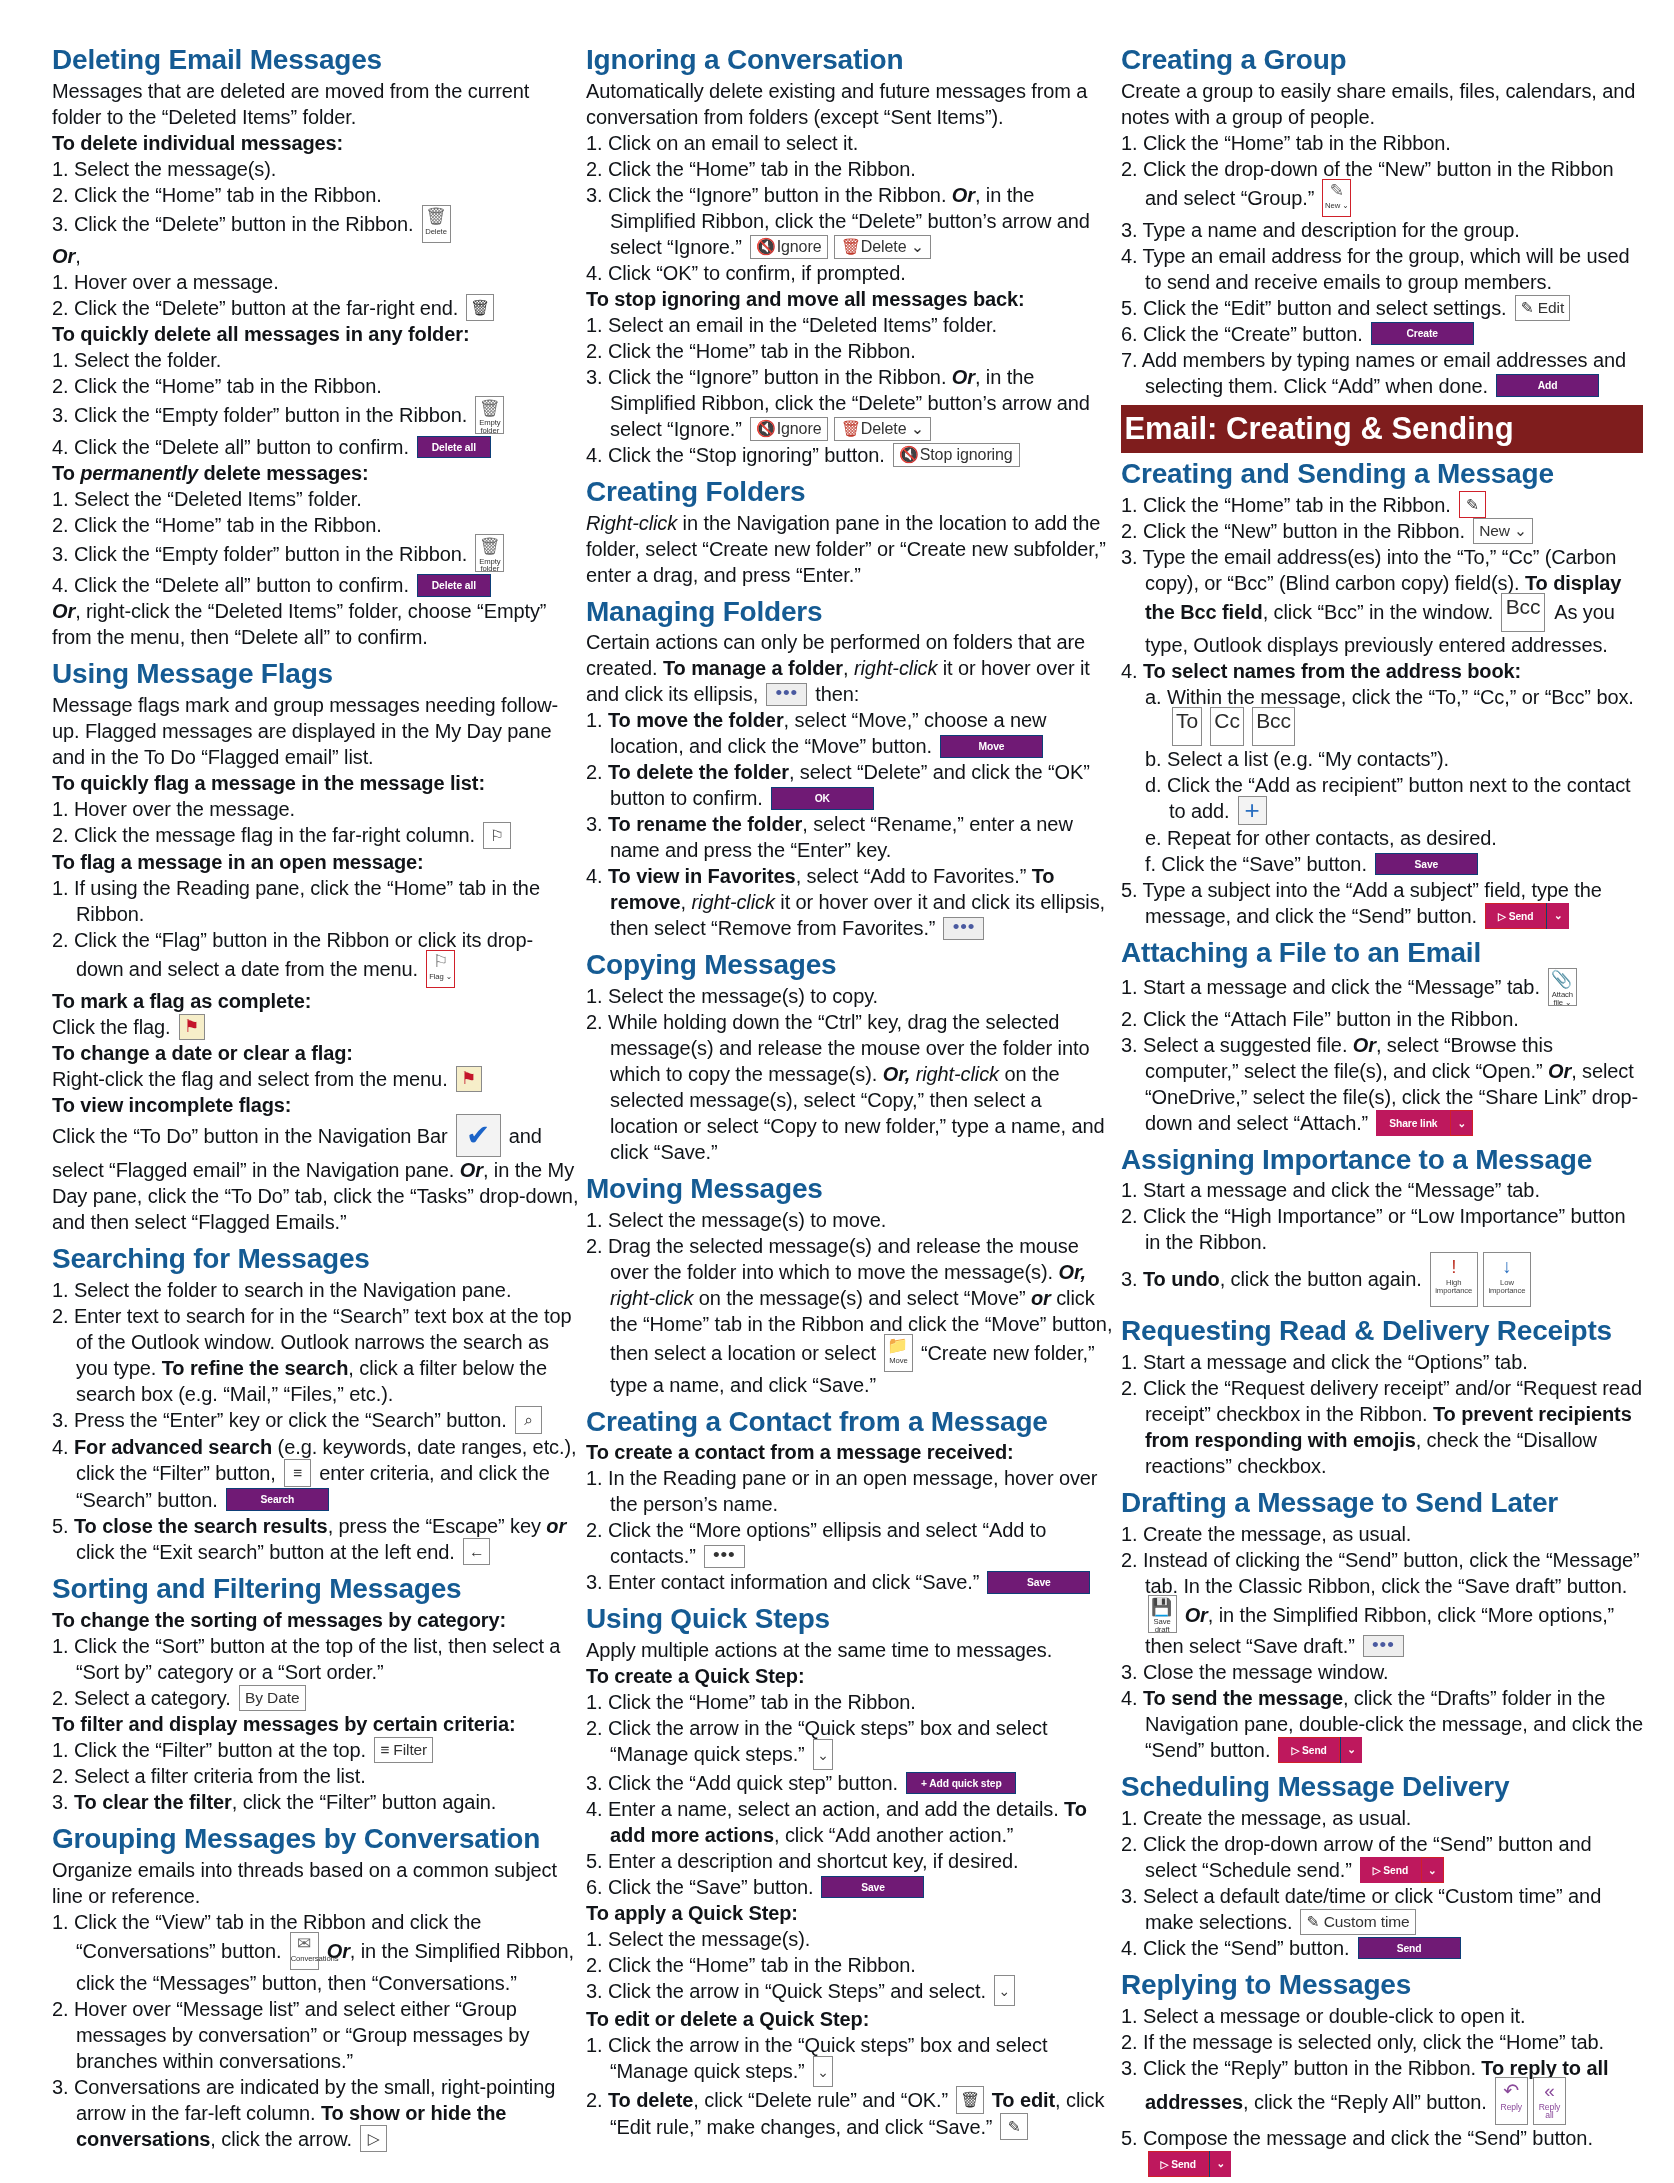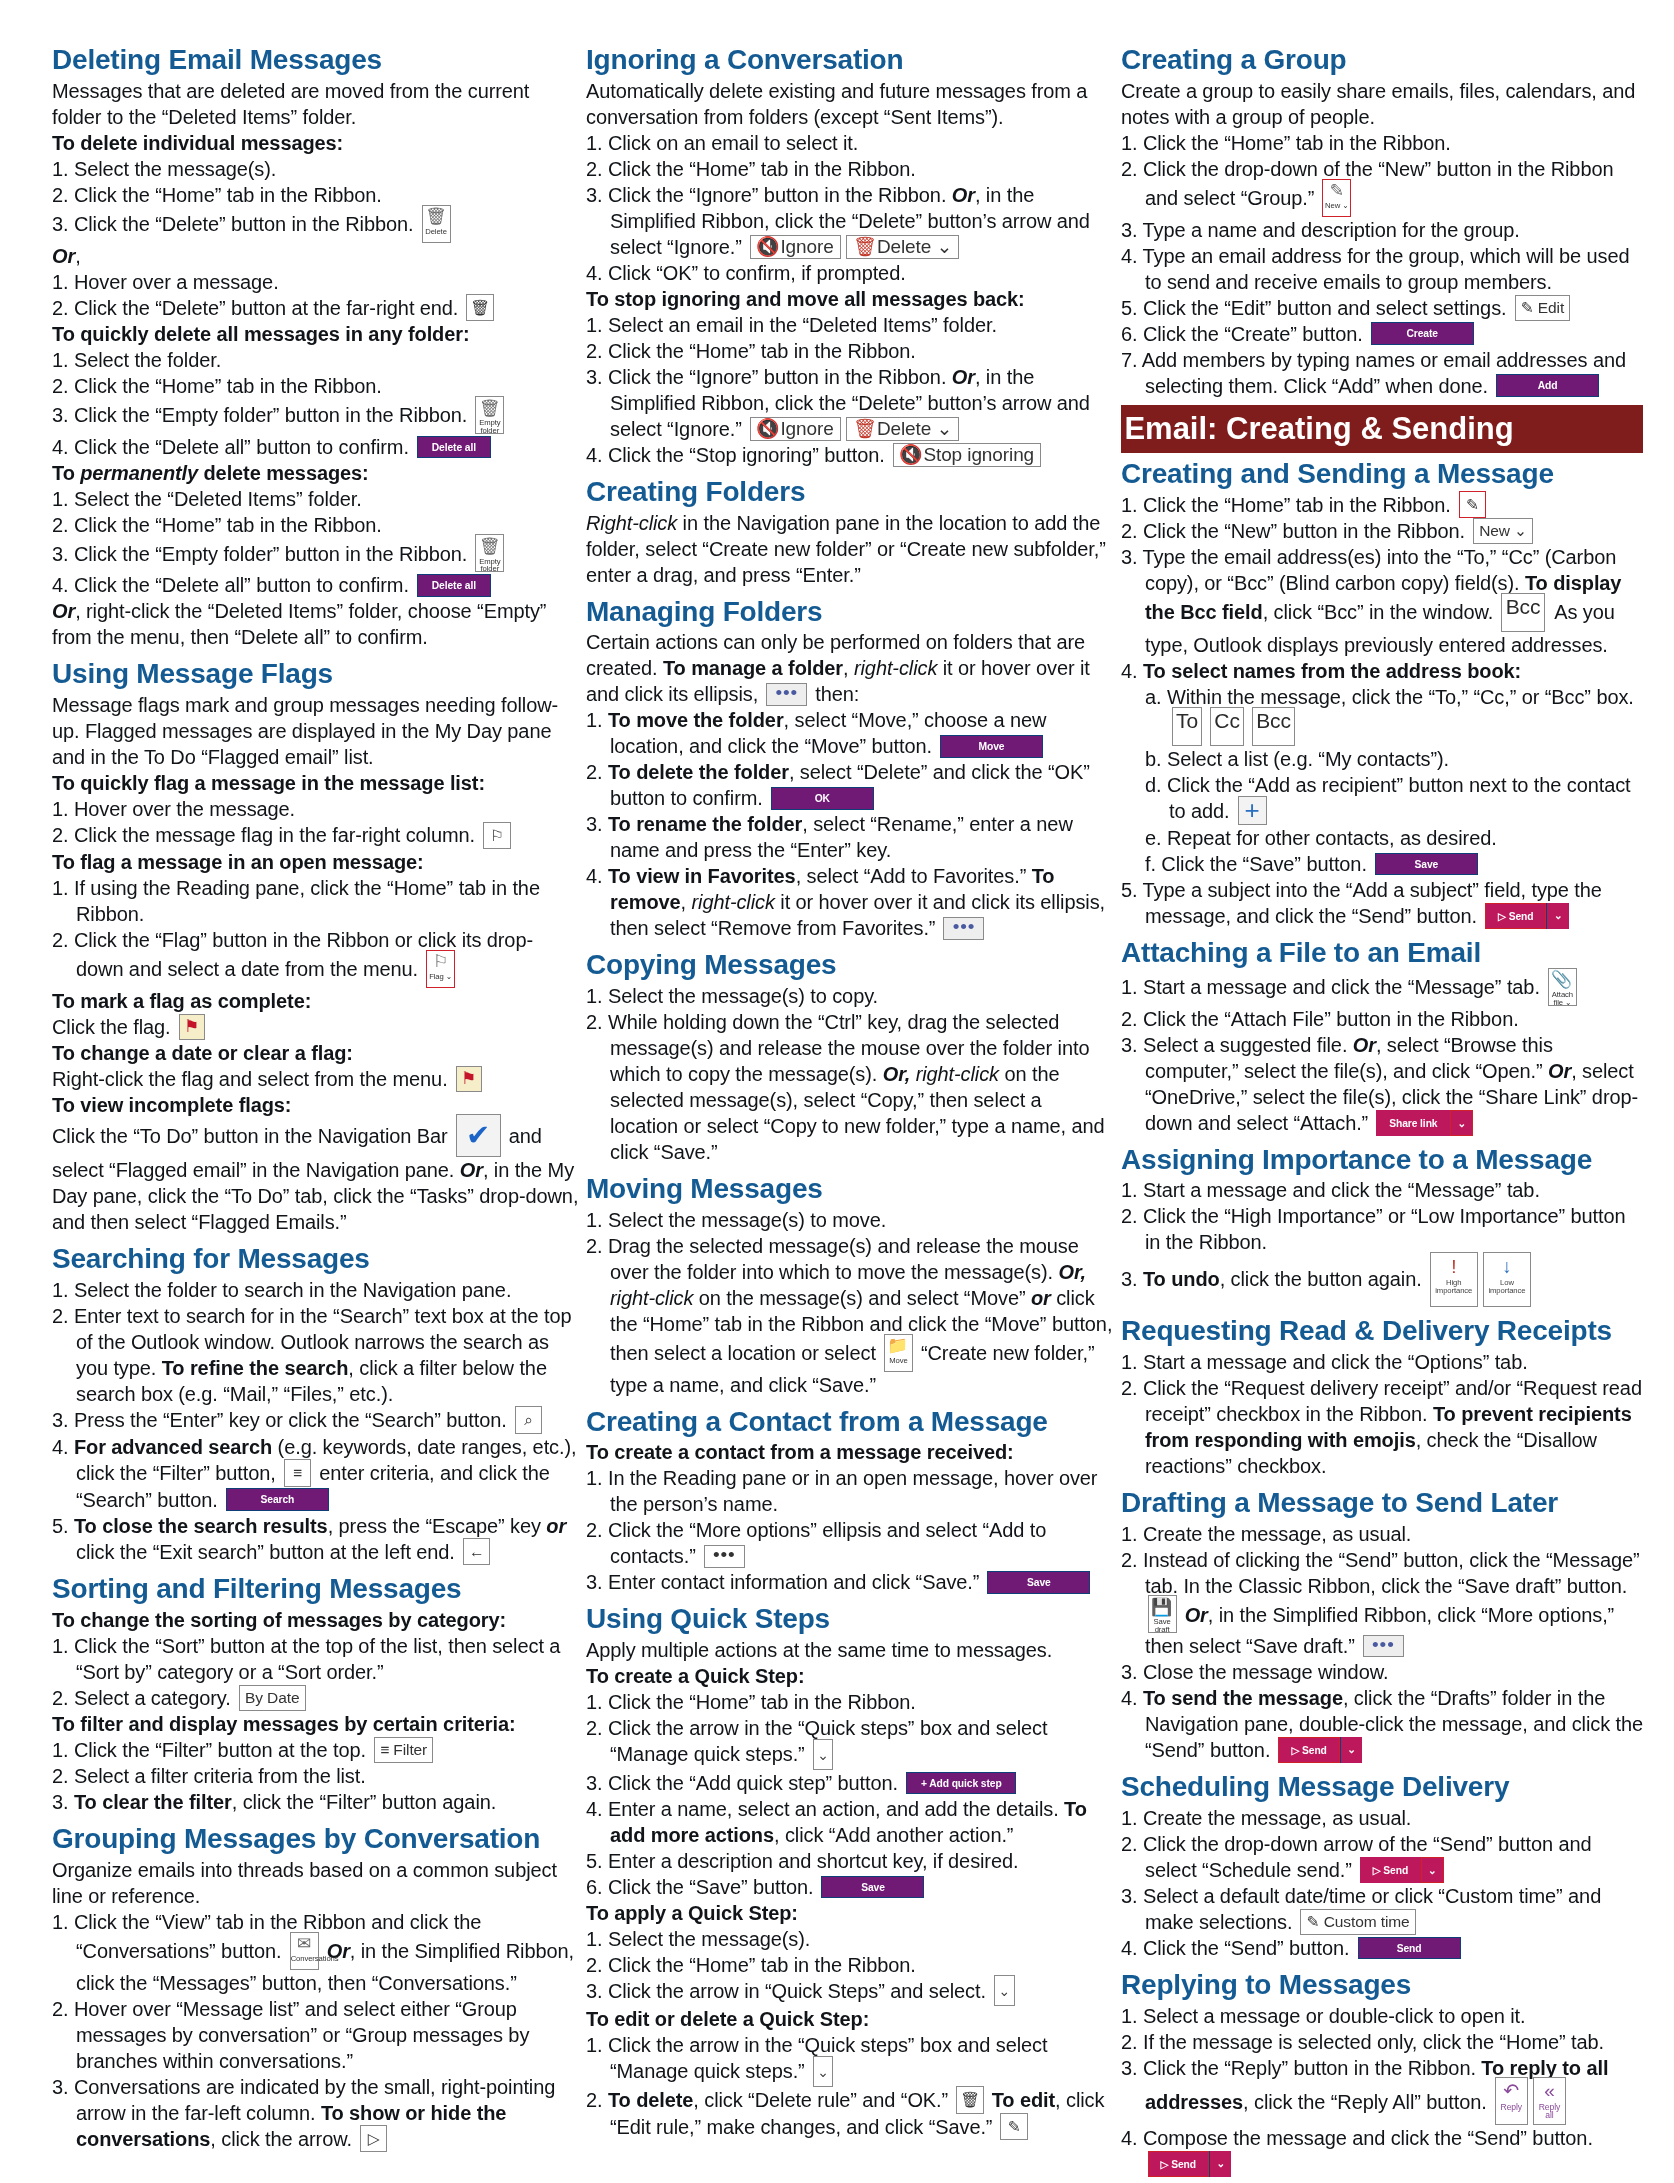--- a/index.html
+++ b/index.html
@@ -30,21 +30,21 @@
                height: 22.4px; line-height: 22.4px; font-size: 10.3px; padding: 0 13.8px; }
   .chip.blue.wide { min-width: 103px; }
   .chip.plain { height: 26px; line-height: 24px; padding: 0 5.2px; font-size: 15.5px; }
   .chip.icon { width: 27.5px; height: 27.5px; line-height: 26px; font-size: 15.5px; }
   .chip.tall { width: 29px; height: 38px; font-size: 7.7px; padding-top: 1.7px; }
   .chip.tall .g { display: block; font-size: 17px; line-height: 20.6px; color: #666; }
   .chip.redbox { border-color: #d0202a; }
   .chip.flagfill { background: #f6eec9; width: 26px; height: 26px; color: #c4142a; font-size: 17px; line-height: 24px; }
   .chip.todo { width: 45px; height: 43px; line-height: 41px; font-size: 29px; color: #1c64c8; background: #f3f3f3; }
   .chip.letters { height: 39px; line-height: 26px; padding: 0 3.4px; font-size: 21px; color: #2b2b2b; margin-right: 5px; }
-  .chip.ignorebtn { height: 24px; line-height: 22.4px; padding: 0 6px; font-size: 19px; color: #333; }
+  .chip.ignorebtn { height: 24px; line-height: 22.4px; padding: 0 6px; font-size: 16px; color: #333; }
   .chip.ignorebtn .g { color: #c0392b; }
   .chip.split { height: 26px; line-height: 26px; padding: 0; border: none; background: #be185d; color: #fff;
                 font-weight: bold; font-size: 10.3px; display: inline-flex; }
   .chip.split .main { padding: 0 12px; border: 1.7px solid #d0202a; }
   .chip.split .main.noborder { border-color: transparent; }
   .chip.split .arr { width: 22.4px; border-left: 0.9px solid #0e3f78; box-sizing: border-box; }
   .chip.split .arr.red { border: 1.7px solid #d0202a; }
   .chip.ell { width: 41px; height: 22.4px; line-height: 17px; font-size: 19px; color: #4a5aa0; background: #eeeeee; letter-spacing: 0.9px; }
   .chip.ell.light { background: #fff; color: #333; }
   .chip.imp { width: 48px; height: 55px; font-size: 7.7px; color: #444; padding-top: 3.4px; }
@@ -251,19 +251,19 @@
           <span class="arr red">⌄</span>
         </span></p>
       <p class="line step"><span>3. Select a default date/time or click “Custom time” and make selections. </span><span class="chip plain"><span class="g">✎</span><span class="lbl"> Custom time</span></span></p>
       <p class="line step"><span>4. Click the “Send” button. </span><span class="chip blue wide"><span class="lbl">Send</span></span></p>
     </section>
     <section class="section">
       <h2 class="sec-title">Replying to Messages</h2>
       <p class="line step"><span>1. Select a message or double-click to open it.</span></p>
       <p class="line step"><span>2. If the message is selected only, click the “Home” tab.</span></p>
       <p class="line step"><span>3. Click the “Reply” button in the Ribbon. </span><span class="b">To reply to all addresses</span><span>, click the “Reply All” button. </span><span class="chip reply"><span class="g">↶</span><span class="lbl">Reply</span></span><span class="chip reply"><span class="g">«</span><span class="lbl">Reply all</span></span></p>
-      <p class="line step"><span>4. Compose the message and click the “Send” button. </span><span class="chip split">
+      <p class="line step"><span>5. Compose the message and click the “Send” button. </span><span class="chip split">
           <span class="main">▷ Send</span>
           <span class="arr">⌄</span>
         </span></p>
     </section>
   </div>
 
 
 </body></html>

